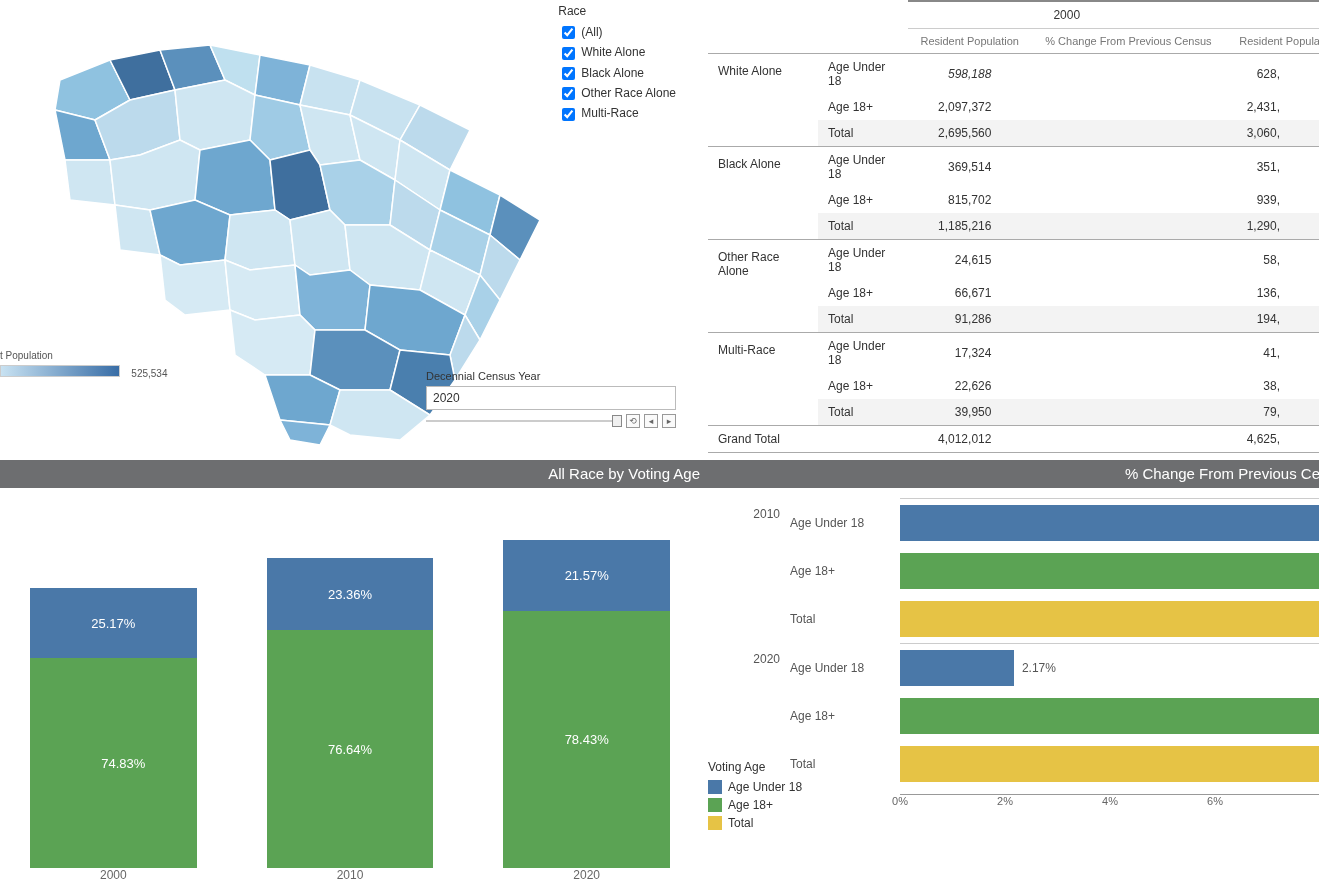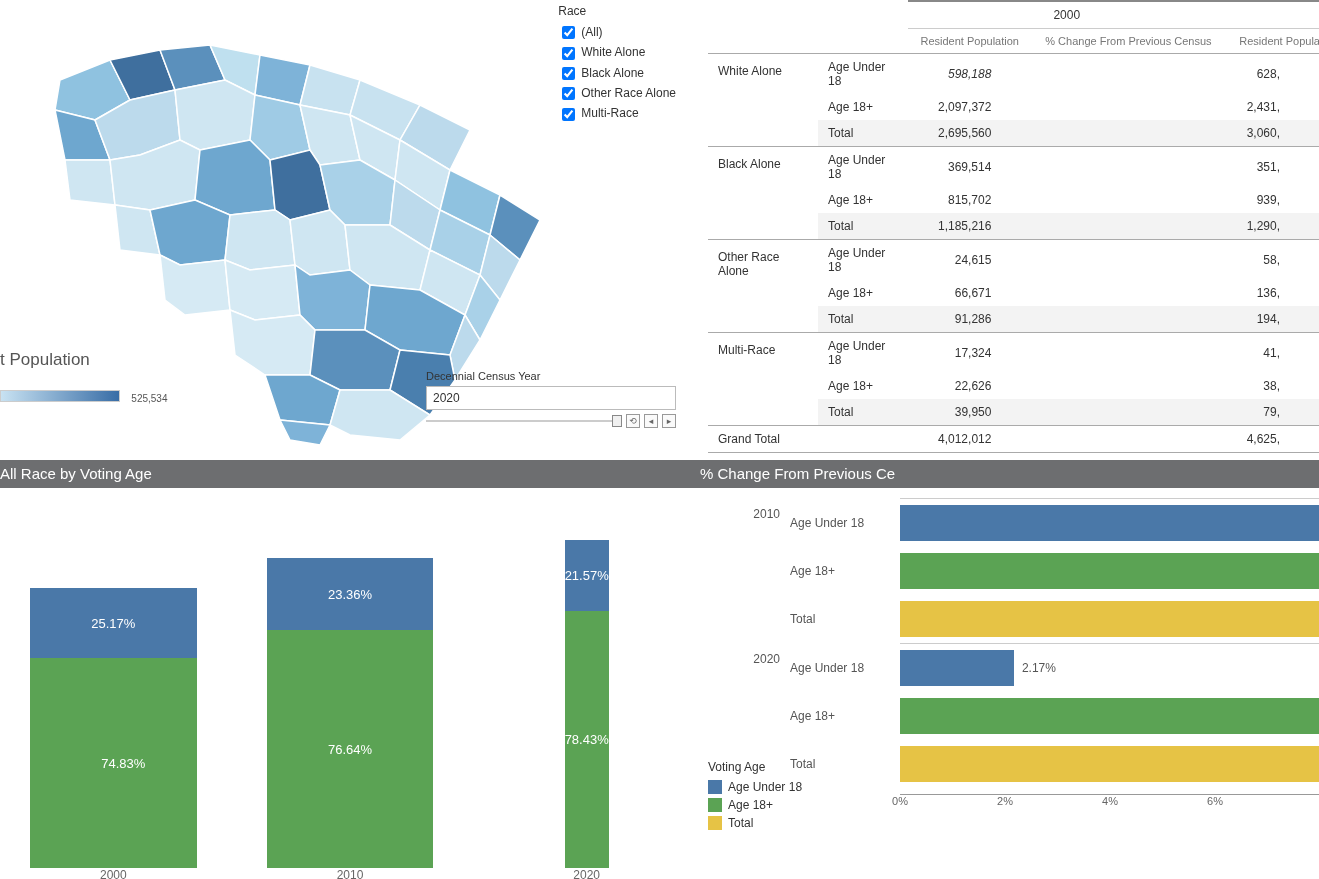--- a/index.html
+++ b/index.html
@@ -5,26 +5,26 @@
   * { box-sizing: border-box; }
   body { margin: 0; font-family: Arial, Helvetica, sans-serif; font-size: 12px; color: #333; background: #fff; width: 1319px; }
   .dash { display: grid; grid-template-columns: 700px 1fr; grid-template-rows: 460px 1fr; gap: 0; }
   .panel { position: relative; }
   .map-panel { border-right: 4px solid #fff; padding: 8px; }
   .table-panel { padding: 0 0 0 8px; overflow: hidden; }
   .bar-panel { grid-column: 1; }
   .hbar-panel { grid-column: 2; }
 
   
-  .title-bar { background: #6d6e70; color: #fff; height: 28px; line-height: 28px; text-align: left; font-size: 15px; }
+  .title-bar { background: #6d6e70; color: #fff; height: 28px; line-height: 28px; text-align: right; font-size: 15px; }
 
   
   .map-svg { position: absolute; left: 0; top: 10px; width: 560px; }
   .legend-grad { position: absolute; left: 0; top: 350px; }
-  .legend-grad .label { font-size: 17px; margin-bottom: 20px; color: #555; }
+  .legend-grad .label { font-size: 10px; margin-bottom: 4px; color: #555; }
   .legend-grad .ramp { width: 120px; height: 12px; background: linear-gradient(90deg,#c8e2f2,#386da6); display:inline-block; border:1px solid #ccc; }
   .legend-grad .max { display:inline-block; margin-left:8px; font-size:10px; color:#555; vertical-align: middle;}
   .race-filter { position: absolute; right: 20px; top: 4px; font-size: 12px; }
   .race-filter .hdr { margin-bottom: 4px; }
   .race-filter label { display:block; line-height: 20px; cursor:pointer; }
   .race-filter input { margin-right: 6px; vertical-align: middle; }
   .year-filter { position: absolute; right: 20px; top: 370px; width: 250px; }
   .year-filter .hdr { font-size: 11px; margin-bottom: 4px; }
   .year-filter .sel { border:1px solid #bbb; padding: 4px 6px; background:#fff; font-size:12px; position:relative; }
   .year-filter .slider-row { display:flex; align-items:center; gap:4px; margin-top:4px;}
@@ -277,21 +277,21 @@
             <div class="seg a18" style="height: 74.83%; padding-left: 20px;">74.83%</div>
           </div>
         </div>
         <div class="stack-col">
           <div class="stack-bar" style="height: 310px;">
             <div class="seg u18" style="height: 23.36%;">23.36%</div>
             <div class="seg a18" style="height: 76.64%;">76.64%</div>
           </div>
         </div>
         <div class="stack-col">
-          <div class="stack-bar" style="height: 328px; align-items: center;">
+          <div class="stack-bar" style="height: 328px;">
             <div class="seg u18" style="height: 21.57%;">21.57%</div>
             <div class="seg a18" style="height: 78.43%;">78.43%</div>
           </div>
         </div>
       </div>
     <div class="xaxis-row" id="stack-xaxis">
         <div>2000</div>
         <div>2010</div>
         <div>2020</div>
       </div>

